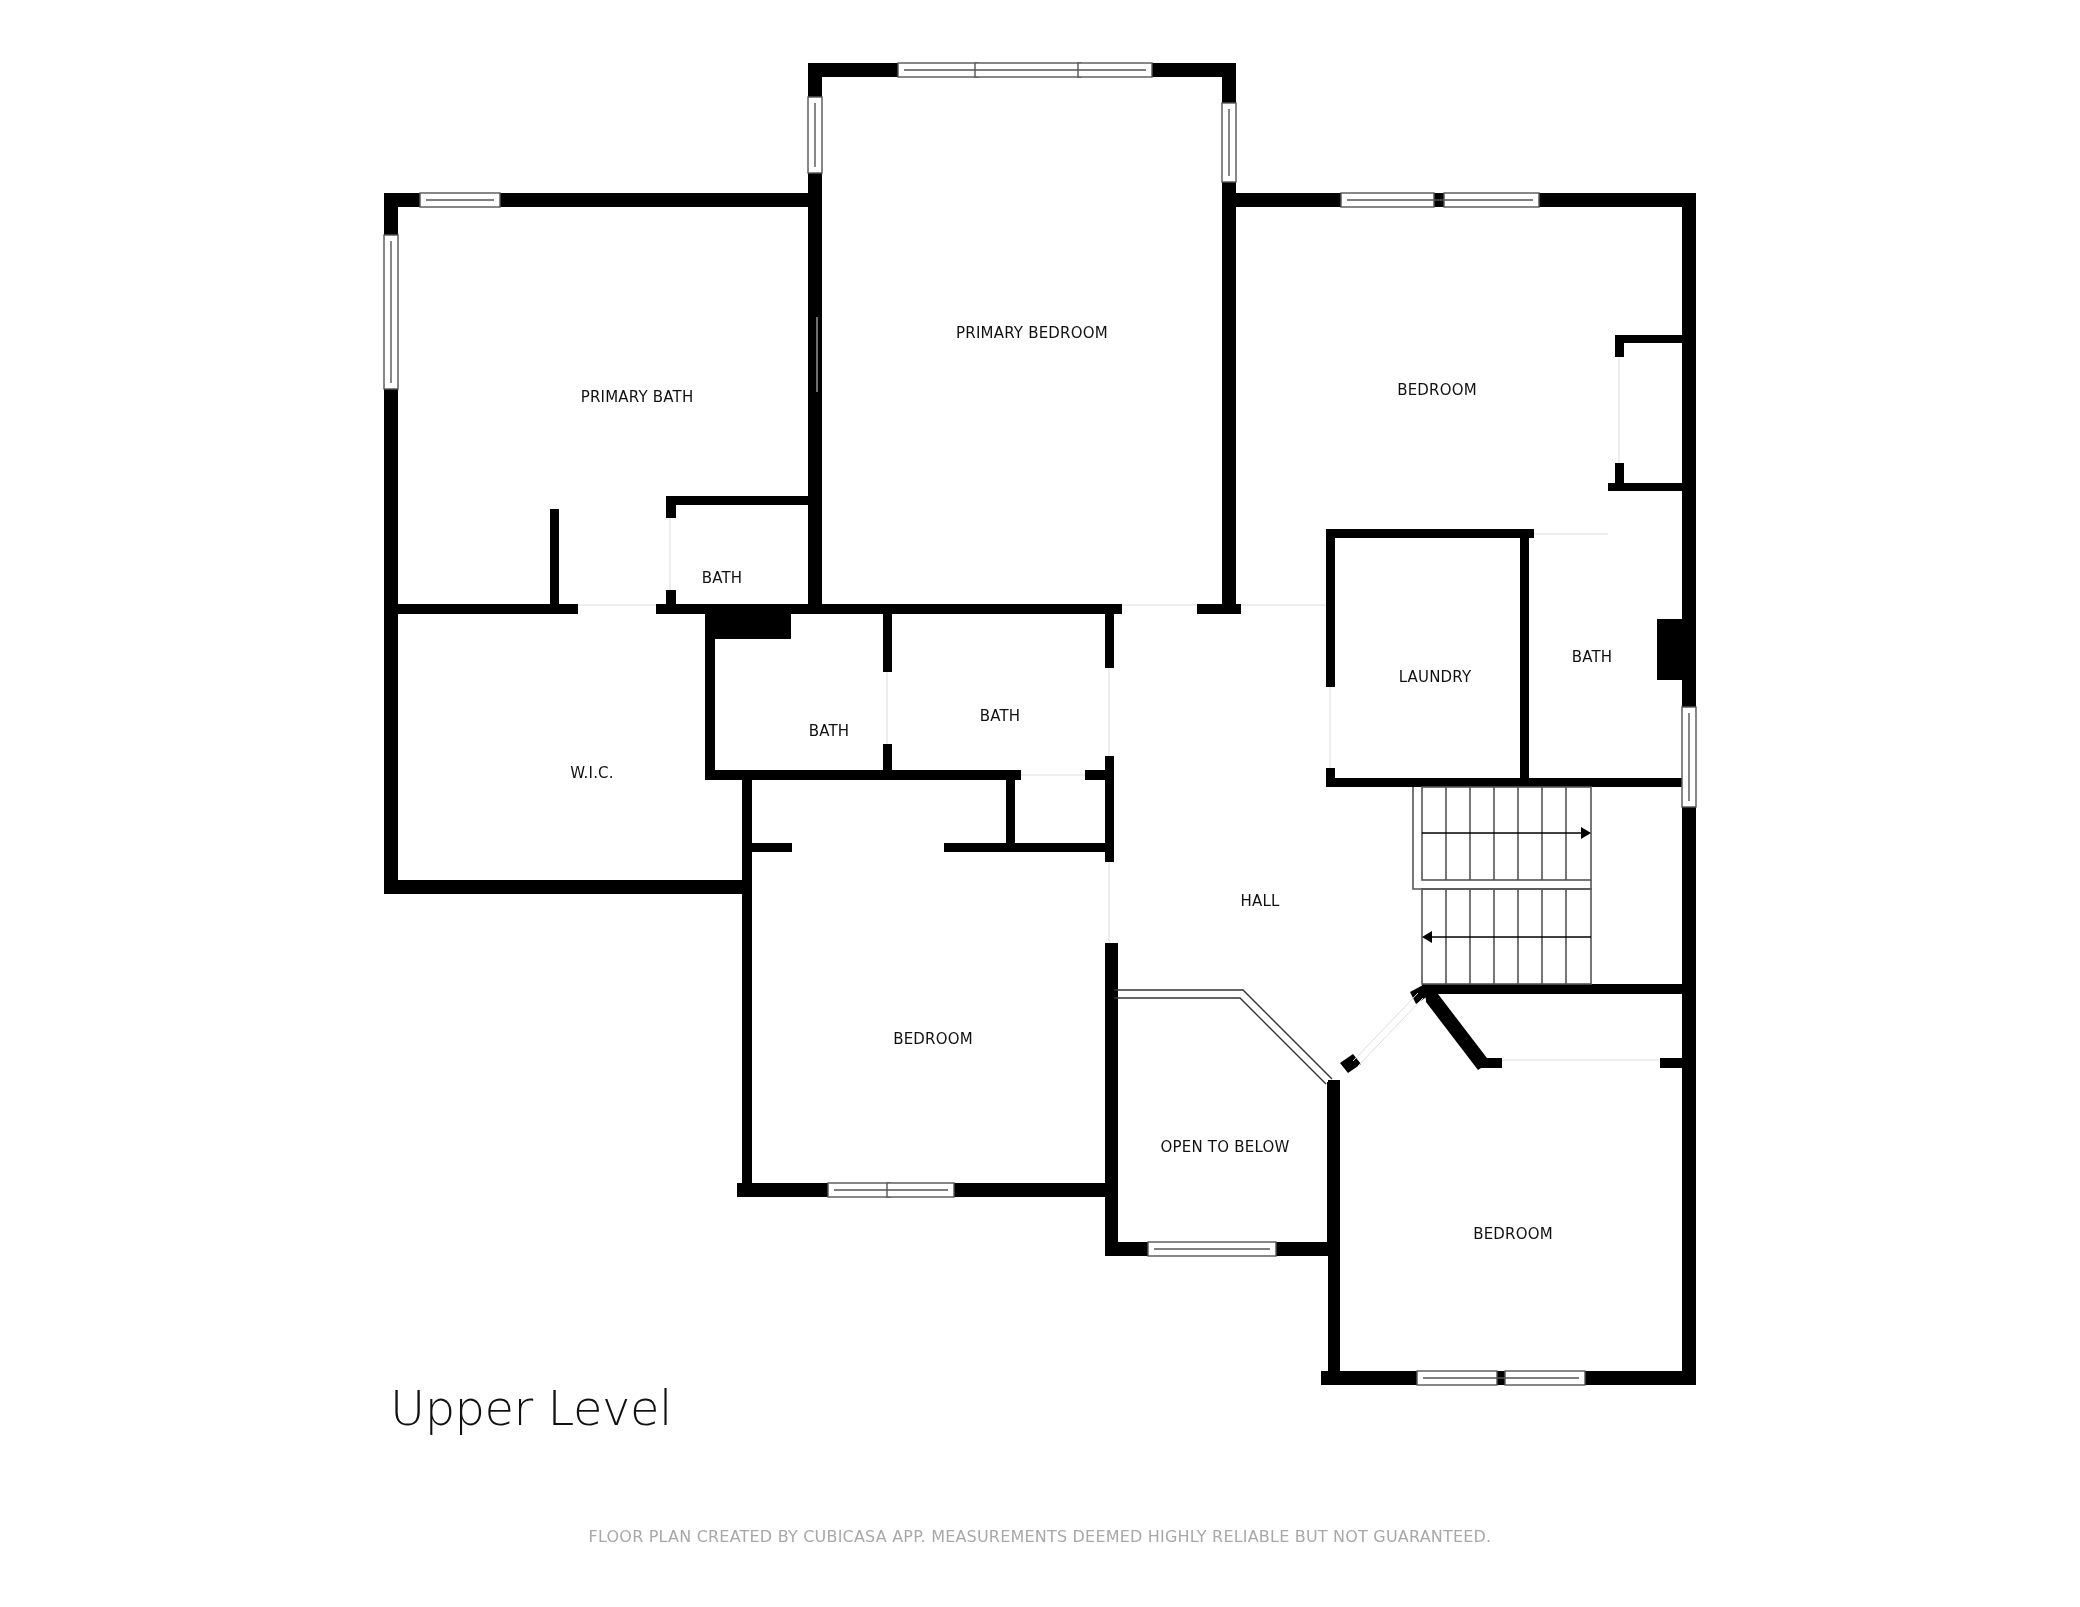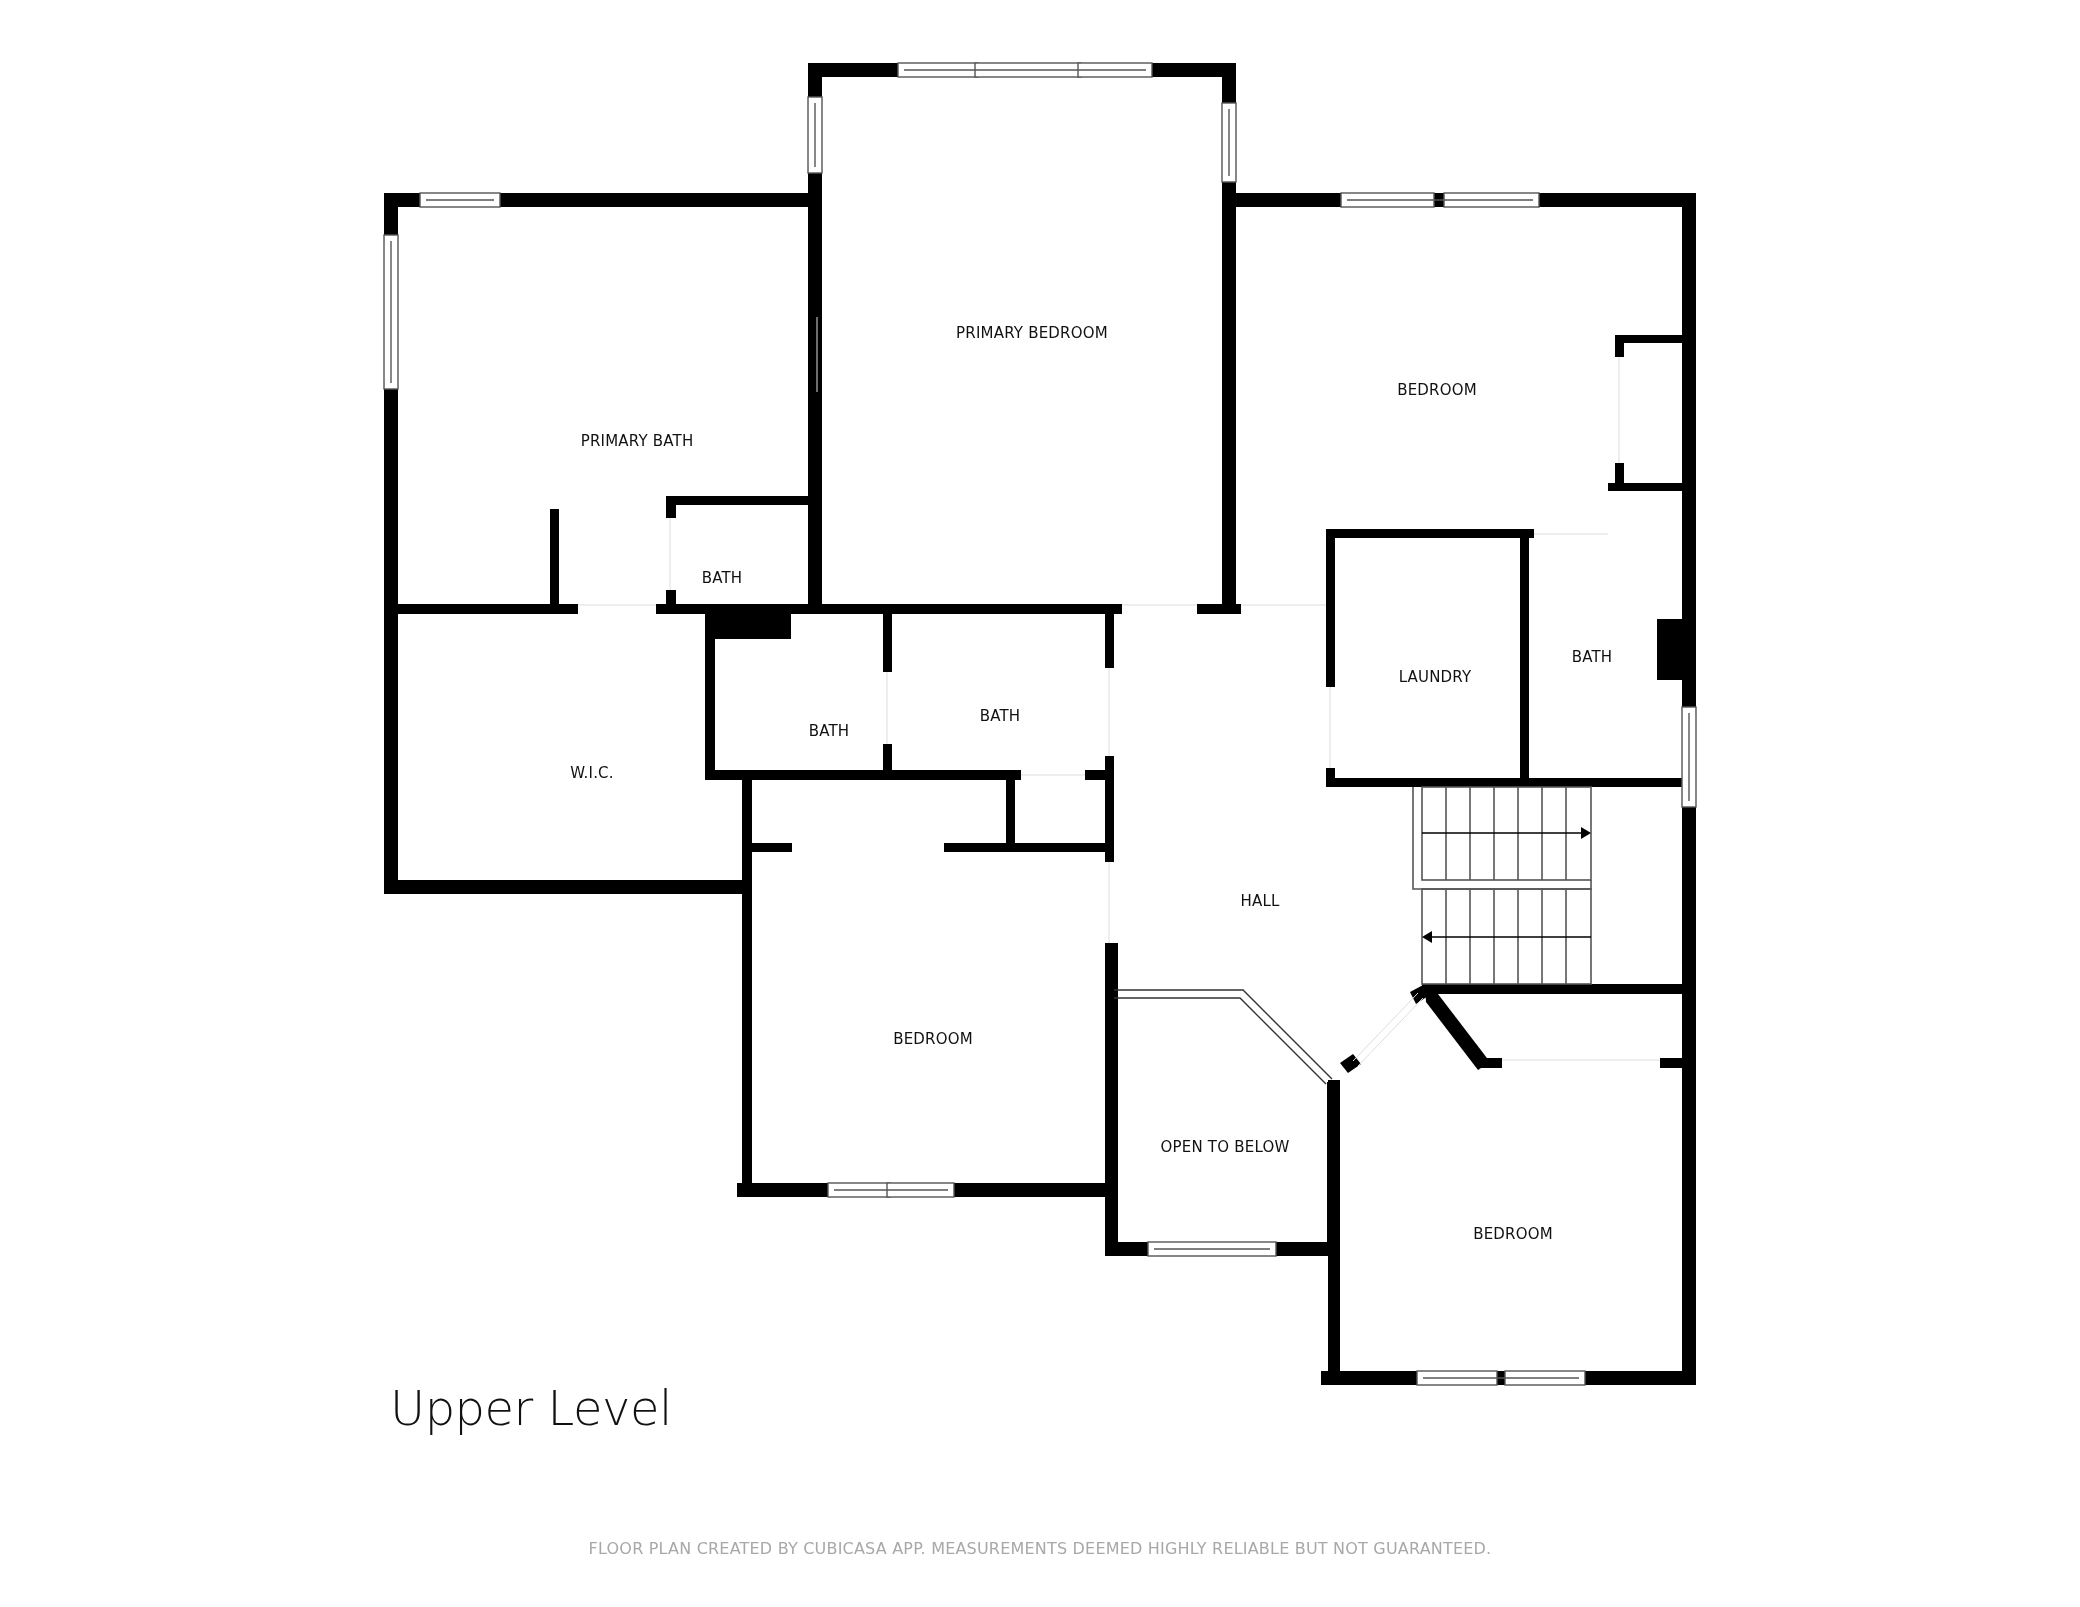--- a/index.html
+++ b/index.html
@@ -17,21 +17,21 @@
     font-size: 15px; color: #111111; white-space: nowrap; letter-spacing: 0.2px;
   }
   .level-title {
     position: absolute; left: 390px; top: 1380px;
     font-family: "DejaVu Sans", "Liberation Sans", sans-serif;
     font-weight: 300; font-size: 48px; color: #111111; letter-spacing: -0.5px;
   }
   .footer-note {
     position: absolute; left: 0; width: 2080px; top: 1527px; text-align: center;
     font-family: "DejaVu Sans", "Liberation Sans", sans-serif;
-    font-size: 16px; color: #a8a8a8; letter-spacing: 0.2px; margin-top: 12px;
+    font-size: 16px; color: #a8a8a8; letter-spacing: 0.2px;
   }
 </style>
 </head>
 <body>
 
 <svg id="plan" viewBox="0 0 2080 1607" xmlns="http://www.w3.org/2000/svg">
 
   <g>
 
     <rect class="wall" x="808" y="63" width="428" height="14"></rect>
@@ -188,21 +188,21 @@
       <line class="stair" x1="1566" y1="889" x2="1566" y2="984"></line>
     </g>
     <line class="stair-arrow-line" x1="1422" y1="833" x2="1583" y2="833"></line>
     <polygon points="1591,833 1581,827 1581,839" fill="#000"></polygon>
     <line class="stair-arrow-line" x1="1430" y1="937" x2="1591" y2="937"></line>
     <polygon points="1422,937 1432,931 1432,943" fill="#000"></polygon>
   </g>
 </svg>
 
 <div class="room-label" style="left:1032px; top:333px;">PRIMARY BEDROOM</div>
-<div class="room-label" style="left:637px; top:397px;margin-top:44px;">PRIMARY BATH</div>
+<div class="room-label" style="left:637px; top:397px;">PRIMARY BATH</div>
 <div class="room-label" style="left:1437px; top:390px;">BEDROOM</div>
 <div class="room-label" style="left:722px; top:578px;">BATH</div>
 <div class="room-label" style="left:592px; top:773px;">W.I.C.</div>
 <div class="room-label" style="left:829px; top:731px;">BATH</div>
 <div class="room-label" style="left:1000px; top:716px;">BATH</div>
 <div class="room-label" style="left:1435px; top:677px;">LAUNDRY</div>
 <div class="room-label" style="left:1592px; top:657px;">BATH</div>
 <div class="room-label" style="left:1260px; top:853px;margin-top:48px;">HALL</div>
 <div class="room-label" style="left:933px; top:1039px;">BEDROOM</div>
 <div class="room-label" style="left:1225px; top:1147px;text-align:center;">OPEN TO BELOW</div>

